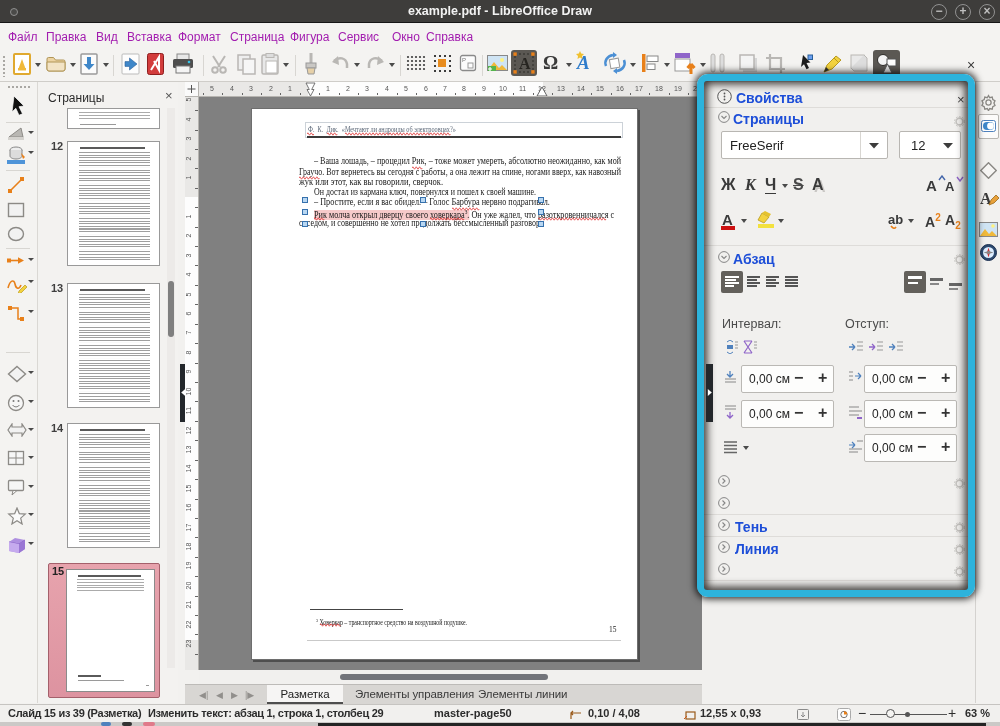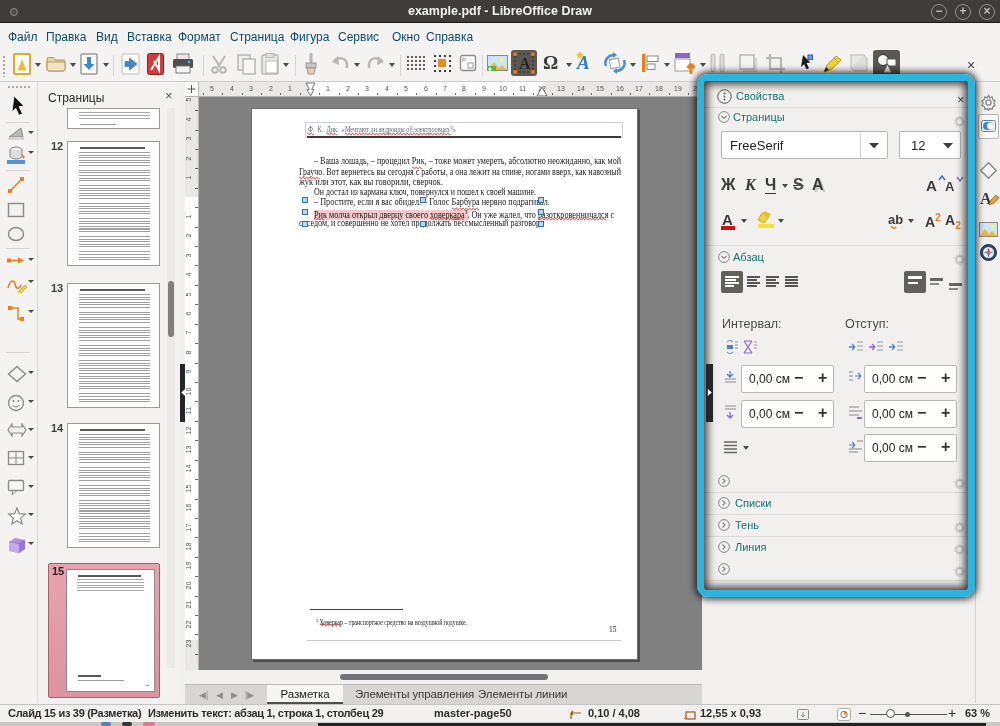--- a/index.html
+++ b/index.html
@@ -1,20 +1,20 @@
 <!DOCTYPE html>
 <html><head><meta charset="utf-8"><style>*{margin:0;padding:0;box-sizing:border-box}
 html,body{width:1000px;height:726px;overflow:hidden}
 body{font-family:"Liberation Sans",sans-serif;position:relative;background:#f2f1ef;font-size:12px;color:#2a2a2a}
 .ab{position:absolute}
 #titlebar{left:0;top:0;width:1000px;height:23px;background:#3e3d3b;border-bottom:1px solid #161616}
 #titlebar .title{width:100%;text-align:center;color:#f2f2f2;font-weight:bold;font-size:12.5px;line-height:22px}
 .winbtn{top:3.5px;width:16px;height:16px;border:1.5px solid #919191;border-radius:50%;color:#c0c0c0;text-align:center;line-height:13px;font-size:12px;font-weight:bold}
 #menubar{left:0;top:24px;width:1000px;height:24px;background:#f4f3f1}
-#menubar span{position:absolute;color:#0c4a6e;font-size:12px}
+#menubar span{position:absolute;color:#a21caf;font-size:12px}
 #toolbar{left:0;top:48px;width:1000px;height:34px;background:#f4f3f1;border-bottom:1px solid #cfcdc9}
 .darr{position:absolute;width:0;height:0;border-left:3.5px solid transparent;border-right:3.5px solid transparent;border-top:4px solid #4a4a4a}
 .tbdiv{position:absolute;top:7px;width:1px;height:21px;background:#d8d6d2}
 .grip{position:absolute;background-image:radial-gradient(circle,#a9a7a3 1px,transparent 1.2px);background-size:4px 4px}
 #lefttools{left:0;top:82px;width:38px;height:621px;background:#f4f3f1;border-right:1px solid #dad8d4}
 .ldarr{position:absolute;left:28px;width:0;height:0;border-left:3px solid transparent;border-right:3px solid transparent;border-top:3.5px solid #4a4a4a}
 .lsep{position:absolute;left:6px;width:24px;height:1px;background:#d8d6d2}
 #pagespanel{left:38px;top:82px;width:140px;height:621px;background:#f3f2f0}
 .thumb{position:absolute;background:#fff;border:1px solid #999;overflow:hidden}
 .tnum{position:absolute;font-size:11px;font-weight:bold;color:#3f3f3f}
@@ -33,21 +33,21 @@
 .hnd{position:absolute;width:5.5px;height:5.5px;background:#b9d7f2;border:1.5px solid #3671ad}
 #hscroll{left:199px;top:670px;width:503px;height:14px;background:#f1f0ee}
 #hthumb{left:340px;top:674px;width:208px;height:6px;background:#72747a;border-radius:3px}
 #pgscroll{left:167px;top:108px;width:8px;height:560px;background:#eceae8}
 #pgthumb{left:168px;top:281px;width:6px;height:56px;background:#7f7f7f;border-radius:3px}
 #tabbar{left:185px;top:684px;width:517px;height:20px;background:#d8d6d3;border-top:1px solid #bdbbb8}
 .tab{position:absolute;top:0;height:20px;color:#3a3a3a;font-size:11.5px;line-height:19px;letter-spacing:-0.1px}
 .navarr{position:absolute;top:5px;font-size:9px;color:#918f8c}
 #sidebar{left:702px;top:82px;width:273px;height:621px;background:#f1f0ee;font-size:12.5px}
 #tabstrip{left:975px;top:82px;width:25px;height:621px;background:#f2f1ef;border-left:1px solid #d4d2cf}
-.sbhead{position:absolute;font-weight:normal;color:#0f766e;font-size:11px}
+.sbhead{position:absolute;font-weight:bold;color:#1d4ed8;font-size:14px}
 .sbrow{position:absolute;left:0;width:273px;height:22px;border-top:1px solid #dedcd9}
 .sbrow .sbhead{left:33px;top:4px}
 .combo{position:absolute;background:#fff;border:1px solid #b8b6b2;border-radius:2px;height:28px}
 .spin{position:absolute;background:#fdfdfc;border:1px solid #bab8b4;border-radius:2px;height:28px;width:93px;font-size:12.5px;color:#222}
 .spin .val{position:absolute;left:7px;top:6px;font-size:12px}
 .spin .mm{position:absolute;font-size:16px;color:#333;font-weight:bold}
 .sbtxt{position:absolute;font-size:12.5px;color:#4a4a4a}
 #ring{left:697px;top:74px;width:278px;height:523px;border:7px solid #2db3dc;border-radius:11px;box-shadow:0 0 7px 2px rgba(0,0,0,.8)}
 #ringshadow{position:absolute;left:0;top:0;width:264px;height:509px;box-shadow:inset 0 0 8px 3px rgba(20,17,14,.85);border-radius:3px}
 #statusbar{left:0;top:704px;width:1000px;height:18px;background:#f1f0ee;border-top:1px solid #c6c4c1;font-weight:bold;font-size:11px;color:#2c2c2c}
@@ -744,23 +744,20 @@
       <span class="mm" style="left:76px;top:3px">+</span>
     </div>
     <svg class="ab" style="left:16px;top:393px" width="12" height="12" viewBox="0 0 12 12">
       <circle cx="6" cy="6" r="5.4" fill="none" stroke="#868686"></circle>
       <path d="M4.5 3.5L7 6 4.5 8.5" stroke="#868686" fill="none" stroke-width="1.1"></path>
     </svg>
     <svg class="ab" style="left:252px;top:396px" width="11" height="11" viewBox="0 0 11 11">
       <circle cx="5.5" cy="5.5" r="3.4" fill="none" stroke="#c6c4c1" stroke-width="1.6"></circle>
       <circle cx="5.5" cy="5.5" r="5" fill="none" stroke="#c6c4c1" stroke-width="1" stroke-dasharray="1.6 1.6"></circle>
     </svg>
-    <div class="sbrow" style="top:410px">
-      <span class="sbhead">Списки</span>
-    </div>
     <svg class="ab" style="left:16px;top:415px" width="12" height="12" viewBox="0 0 12 12">
       <circle cx="6" cy="6" r="5.4" fill="none" stroke="#868686"></circle>
       <path d="M4.5 3.5L7 6 4.5 8.5" stroke="#868686" fill="none" stroke-width="1.1"></path>
     </svg>
     <div class="sbrow" style="top:432px">
       <span class="sbhead">Тень</span>
     </div>
     <svg class="ab" style="left:16px;top:437px" width="12" height="12" viewBox="0 0 12 12">
       <circle cx="6" cy="6" r="5.4" fill="none" stroke="#868686"></circle>
       <path d="M4.5 3.5L7 6 4.5 8.5" stroke="#868686" fill="none" stroke-width="1.1"></path>

